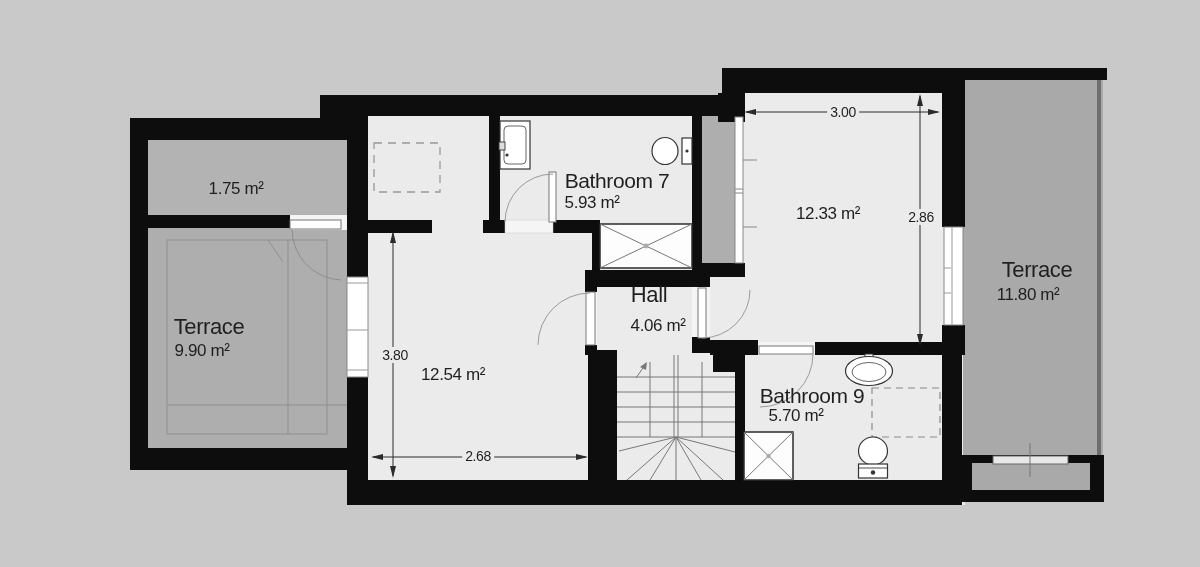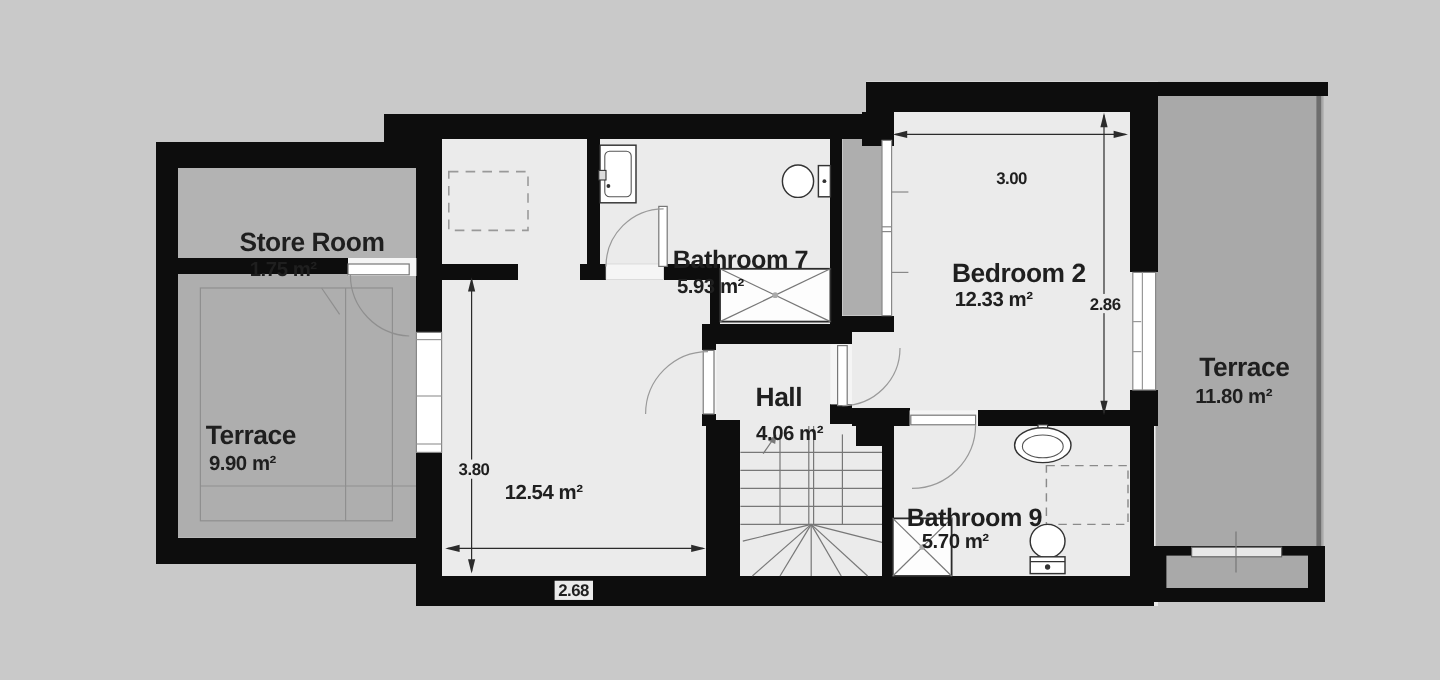--- a/index.html
+++ b/index.html
@@ -1,20 +1,20 @@
 <!DOCTYPE html>
 <html><head>
 <meta charset="utf-8">
 <style>
   html,body{margin:0;padding:0;background:#c9c9c9;}
   .plan{position:relative;width:1200px;height:567px;background:#c9c9c9;
         font-family:"Liberation Sans",sans-serif;overflow:hidden;}
   .plan svg{position:absolute;left:0;top:0;}
-  .lbl{position:absolute;transform:translate(-50%,-50%);font-weight:bold;
-       color:#1f1f1f;white-space:nowrap;letter-spacing:-0.4px;margin-top:36px;}
+  .lbl{position:absolute;transform:translate(-50%,-50%);font-weight:normal;
+       color:#1f1f1f;white-space:nowrap;letter-spacing:-0.4px;}
   .name{font-size:22px;}
   .name.sm{font-size:21px;}
   .area{font-size:17px;}
   .dim{font-size:14px;background:#ebebeb;padding:0 3px;line-height:1.15;}
 </style>
 </head>
 <body>
 
 <div class="plan">
 
@@ -213,35 +213,33 @@
       <polygon points="940,112 928,109 928,115" fill="#2b2b2b" stroke="none"></polygon>
     </g>
     <g>
       <line x1="920" y1="96" x2="920" y2="344"></line>
       <polygon points="920,94 917,106 923,106" fill="#2b2b2b" stroke="none"></polygon>
       <polygon points="920,346 917,334 923,334" fill="#2b2b2b" stroke="none"></polygon>
     </g>
   </g>
 </svg>
 
-  <div class="lbl name" style="left:260px;top:166px">Store Room</div>
   <div class="lbl area" style="left:236px;top:189px">1.75 m²</div>
 
   <div class="lbl name" style="left:209px;top:327px">Terrace</div>
   <div class="lbl area" style="left:202px;top:351px">9.90 m²</div>
 
   <div class="lbl area" style="left:453px;top:375px">12.54 m²</div>
 
   <div class="lbl name sm" style="left:617px;top:181px">Bathroom 7</div>
   <div class="lbl area" style="left:592px;top:203px">5.93 m²</div>
 
   <div class="lbl name" style="left:649px;top:295px">Hall</div>
   <div class="lbl area" style="left:658px;top:326px">4.06 m²</div>
 
-  <div class="lbl name" style="left:849px;top:192px">Bedroom 2</div>
   <div class="lbl area" style="left:828px;top:214px">12.33 m²</div>
 
   <div class="lbl name sm" style="left:812px;top:396px">Bathroom 9</div>
   <div class="lbl area" style="left:796px;top:416px">5.70 m²</div>
 
   <div class="lbl name" style="left:1037px;top:270px">Terrace</div>
   <div class="lbl area" style="left:1028px;top:295px">11.80 m²</div>
 
   <div class="lbl dim" style="left:843px;top:112px">3.00</div>
   <div class="lbl dim" style="left:921px;top:217px">2.86</div>

